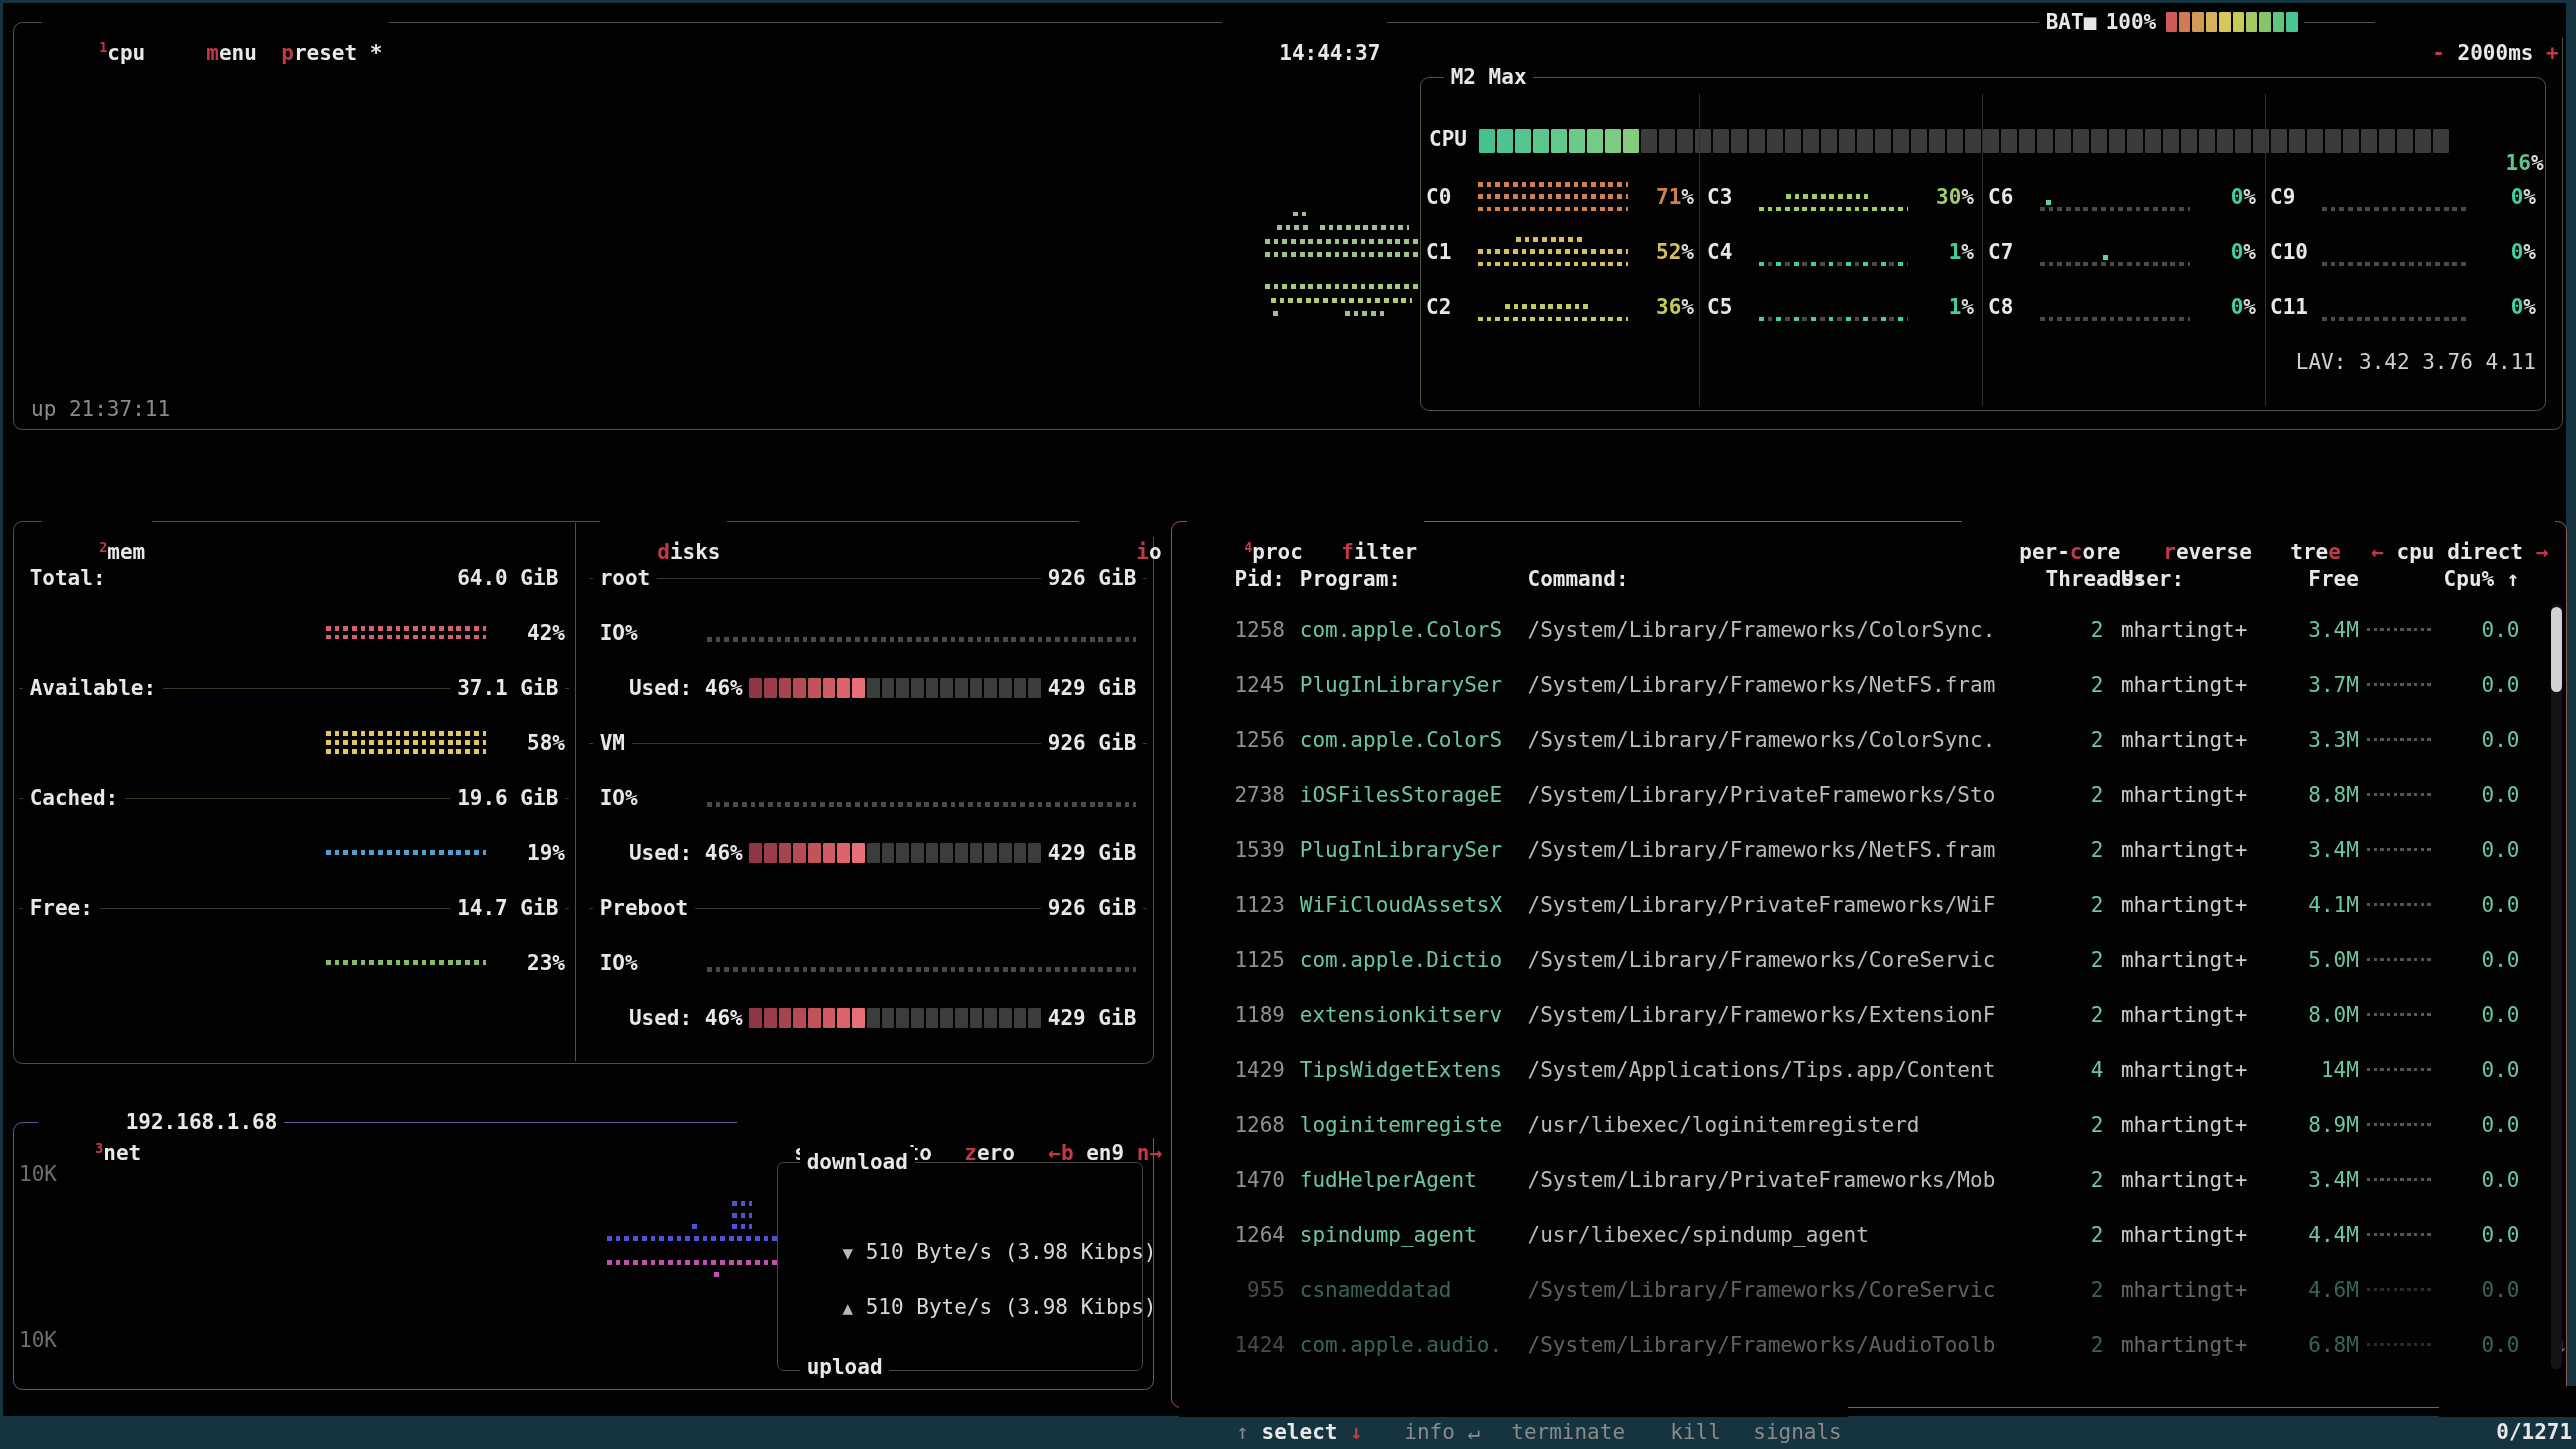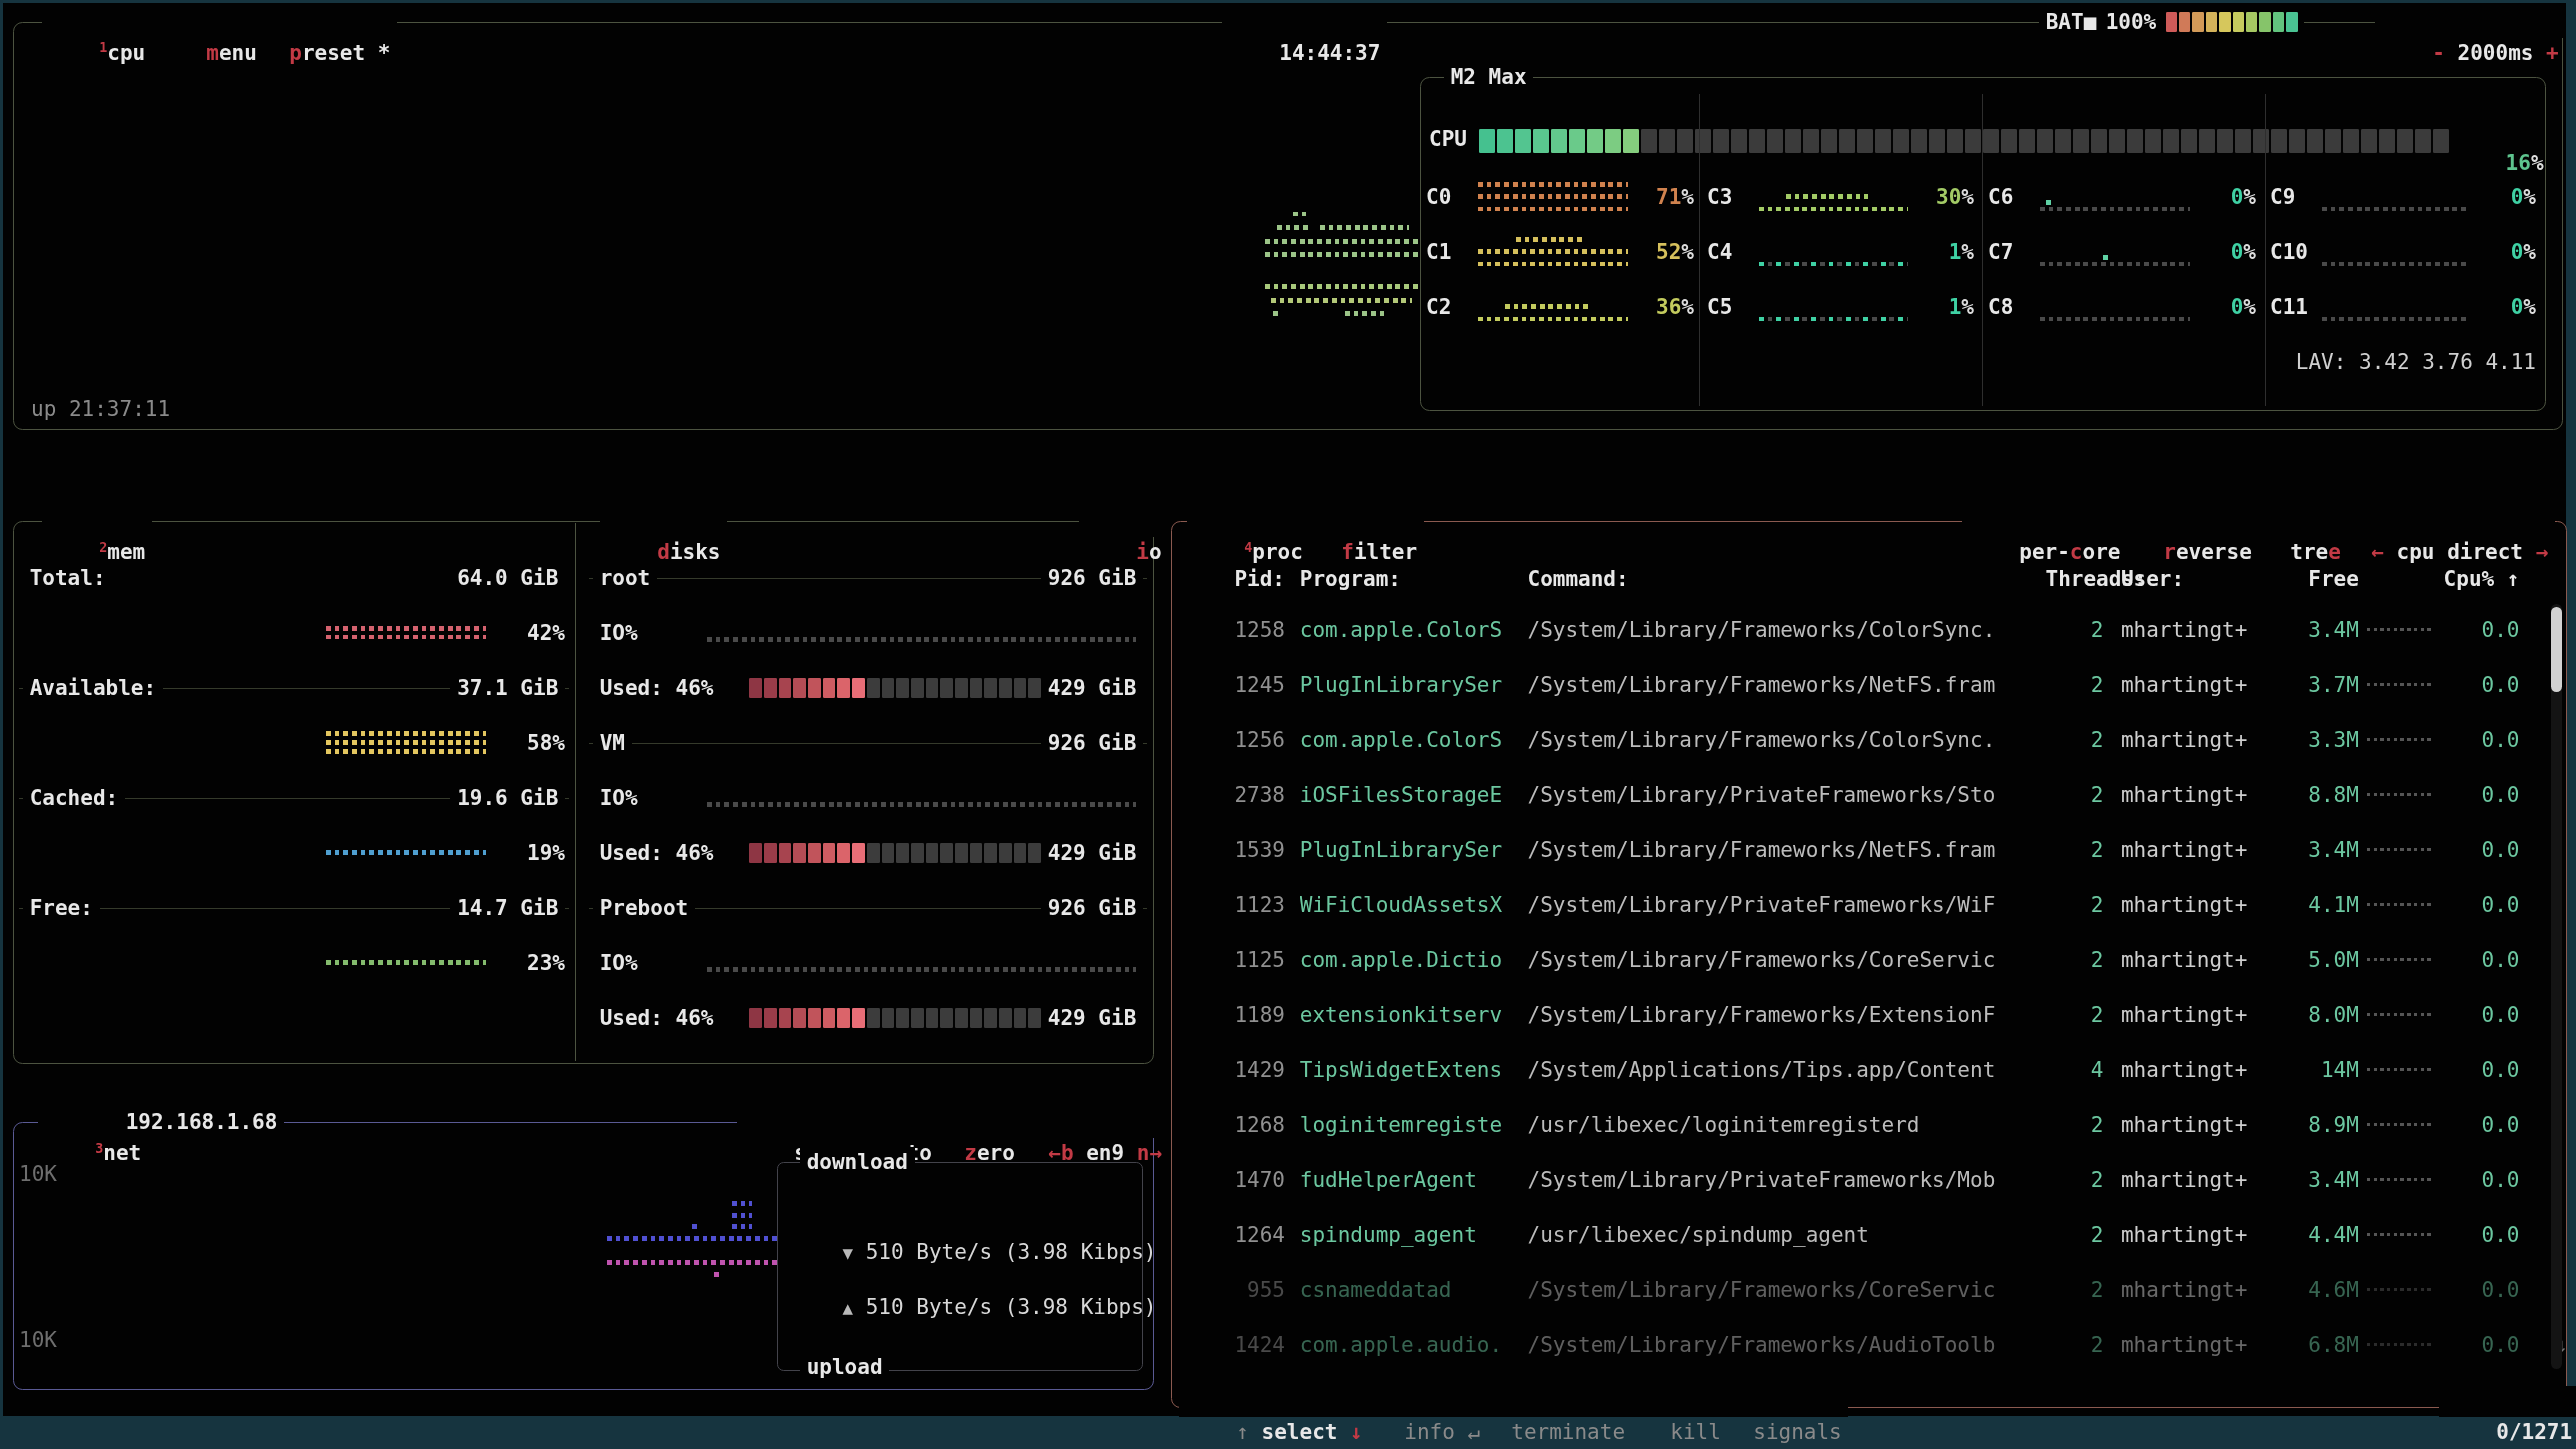--- a/index.html
+++ b/index.html
@@ -21,21 +21,21 @@
   
   .blocks{display:inline-flex;gap:2px;align-items:center;}
   .blocks span{display:inline-block;border-radius:1.3px;}
   
   .dots{height:4.7px;background-image:repeating-linear-gradient(90deg,var(--c) 0 4.7px,transparent 4.7px 8.7px);}
   .gl{position:absolute;height:4.7px;background-image:repeating-linear-gradient(90deg,var(--c) 0 4.7px,transparent 4.7px 8.7px);}
   
   .rowwrap{position:absolute;display:flex;flex-direction:column;}
   .mrow{position:relative;height:55px;display:flex;align-items:center;}
   .hline{position:absolute;left:-4px;right:-4px;top:50%;height:1.3px;background:#353a2b;}
-  .kv-l,.kv-v{position:relative;background:#020202;padding:0 6.7px;font-weight:bold;color:#e8e8e8;white-space:pre;}
+  .kv-l,.kv-v{position:relative;background:#020202;padding:0 6.7px;font-weight:bold;color:#e8e8e8;white-space:pre;text-align:right;}
   .kv-v{margin-left:auto;}
   .meterline{justify-content:flex-end;}
   .dotmeter{width:160px;display:flex;flex-direction:column;gap:4px;margin-right:9.4px;}
   .pctlab{width:70px;text-align:right;font-weight:bold;color:#e8e8e8;}
   
   .prow{display:flex;align-items:center;height:55px;white-space:pre;}
   .c-pid{width:101px;text-align:right;color:#909090;}
   .c-prog{width:221px;margin-left:14.8px;color:#6cc7a0;overflow:hidden;}
   .c-cmd{width:518px;margin-left:6.7px;color:#bcbcbc;overflow:hidden;}
   .c-thr{width:58px;text-align:right;color:#6cc7a0;}
@@ -60,21 +60,21 @@
 <div id="screen">
   <div id="term"></div>
 
   <div class="box" style="left:13.4px;top:22px;width:2548px;height:406px;"></div>
   <div class="blab" style="left:42px;top:6.7px;">
     <span class="sup">1</span><span class="t">cpu</span>
   </div>
   <div class="blab" style="left:149px;top:6.7px;">
     <span class="red">m</span><span class="t">enu</span>
   </div>
-  <div class="blab" style="left:232px;top:6.7px;">
+  <div class="blab" style="left:224px;top:6.7px;">
     <span class="red">p</span><span class="t">reset *</span>
   </div>
   <div class="blab" style="left:1222px;top:6.7px;">
     <span class="t">14:44:37</span>
   </div>
   <div class="blab" style="left:2039px;top:6.7px;display:flex;align-items:center;gap:9.4px;">
     <span class="t"><span>BAT</span><span>■</span></span>
     <span class="t">100%</span>
     <span class="blocks" id="bat-blocks"><span style="width: 11.4px; height: 20px; background: rgb(207, 91, 89);"></span><span style="width: 11.4px; height: 20px; background: rgb(208, 122, 88);"></span><span style="width: 11.4px; height: 20px; background: rgb(210, 154, 88);"></span><span style="width: 11.4px; height: 20px; background: rgb(212, 179, 90);"></span><span style="width: 11.4px; height: 20px; background: rgb(214, 199, 92);"></span><span style="width: 11.4px; height: 20px; background: rgb(198, 203, 94);"></span><span style="width: 11.4px; height: 20px; background: rgb(166, 200, 98);"></span><span style="width: 11.4px; height: 20px; background: rgb(134, 196, 106);"></span><span style="width: 11.4px; height: 20px; background: rgb(98, 196, 126);"></span><span style="width: 11.4px; height: 20px; background: rgb(74, 196, 147);"></span></span>
   </div>

